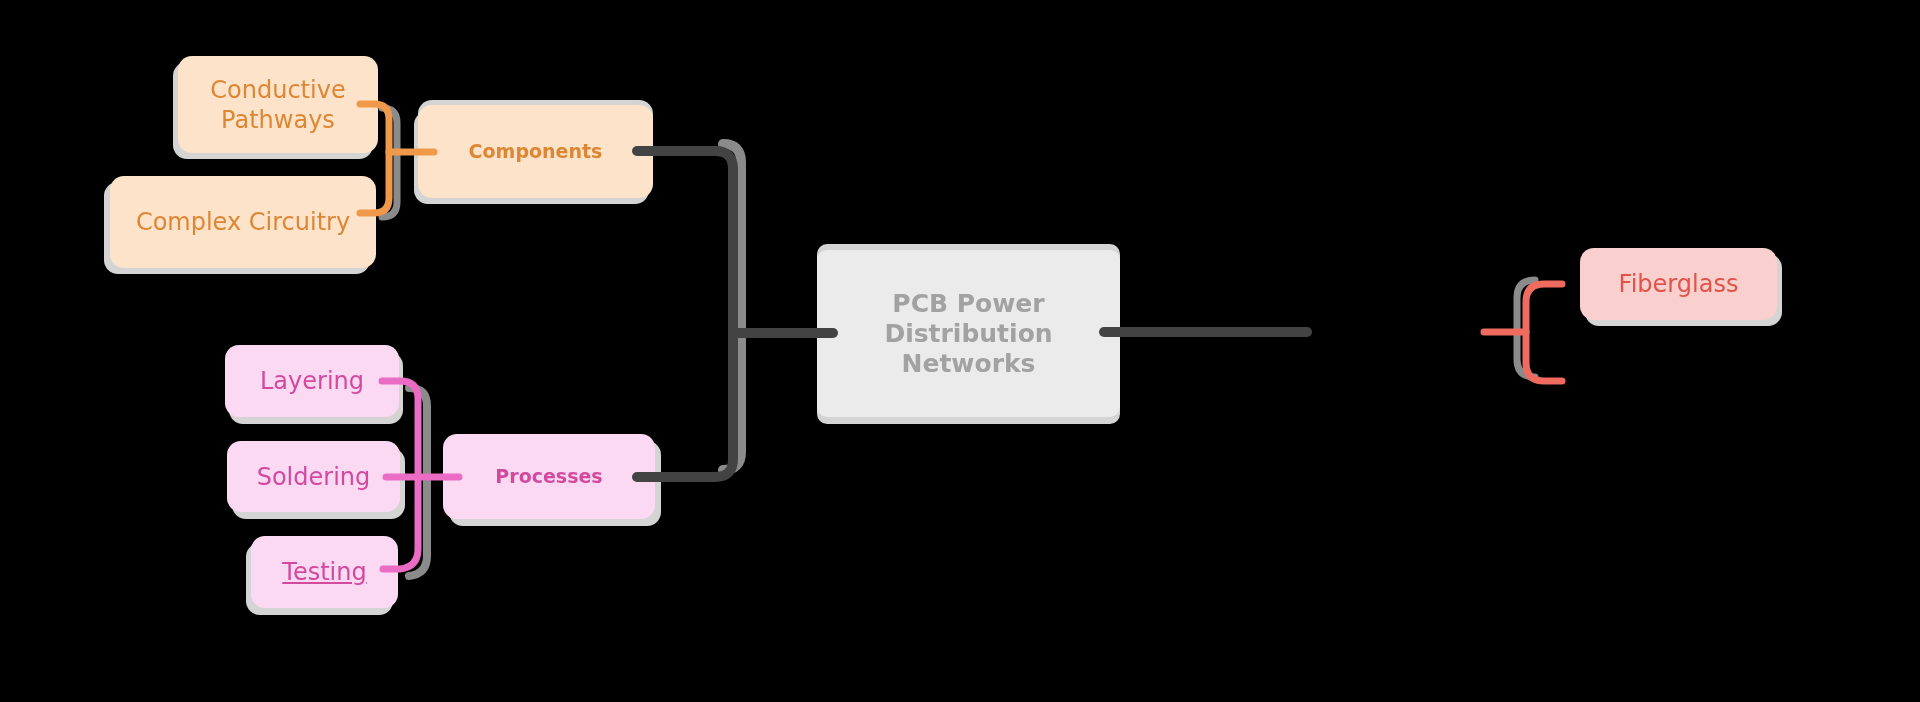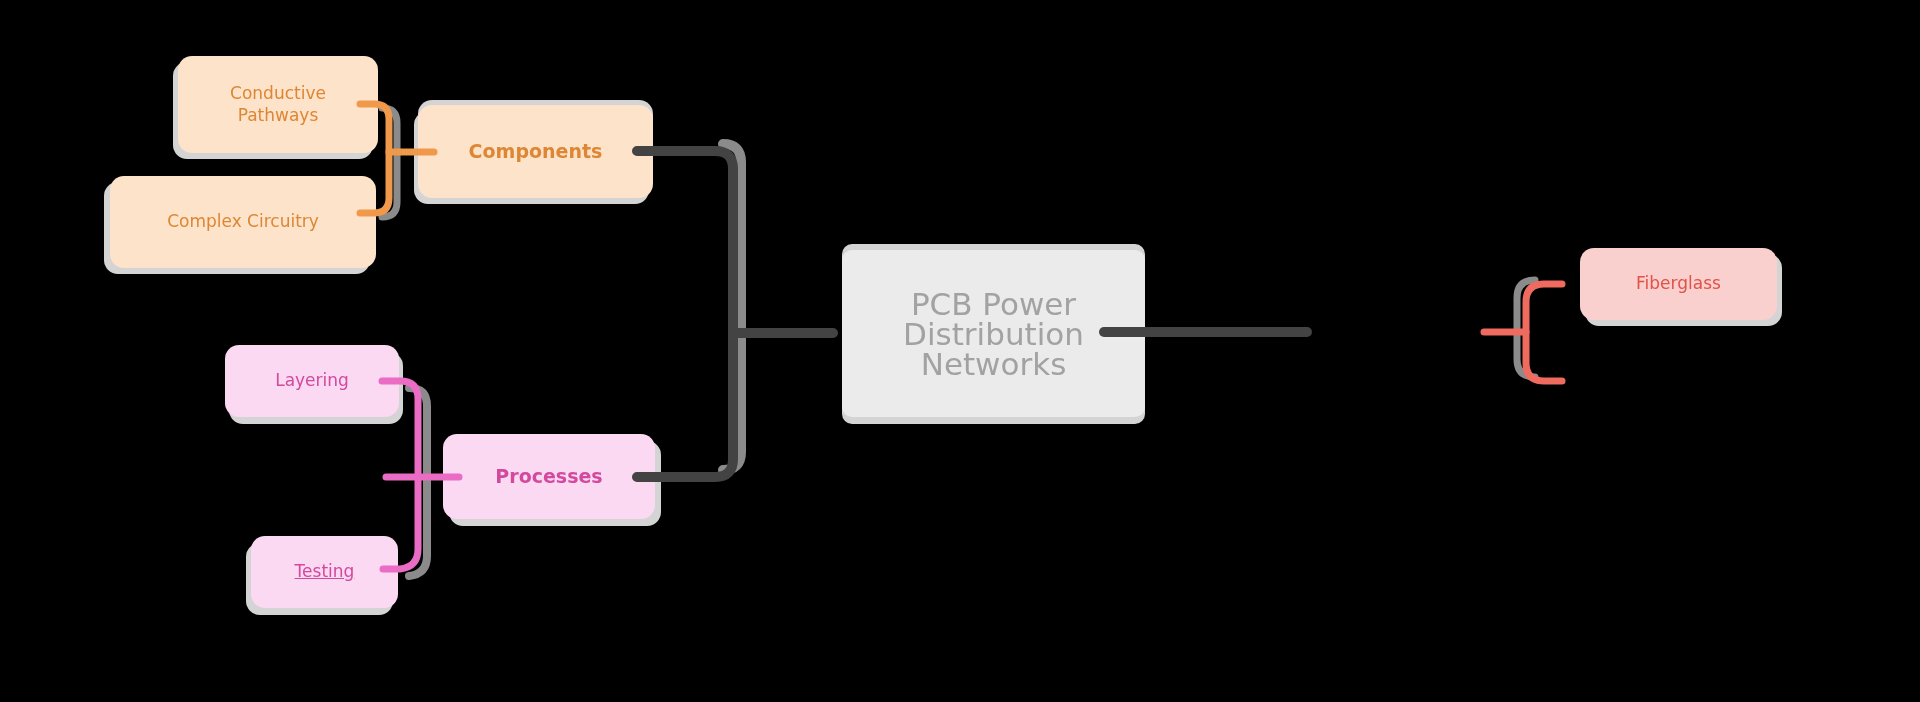--- a/index.html
+++ b/index.html
@@ -17,23 +17,23 @@
     border-radius:14px;
     box-sizing:border-box;
     line-height:1.25;
   }
   .node .lbl{display:block;}
   
   .peach{background:#fce3c9;color:#dd8634;}
   .pinkb{background:#fbd9f2;color:#d2499e;}
   .redb{background:#f9d0cd;color:#e0524a;}
   .rootb{background:#ebebeb;color:#a2a2a2;border-radius:10px;}
-  .child{font-size:17px;font-weight:normal;}
+  .child{font-size:24px;font-weight:normal;}
   .parent{font-size:19px;font-weight:bold;}
-  .roottxt{font-size:31px;font-weight:normal;line-height:30px;margin-left:25px;}
+  .roottxt{font-size:25px;font-weight:bold;line-height:30px;}
   
   #n-conductive{left:178px;top:56px;width:200px;height:97px;padding:0 20px;box-shadow:-5px 6px 0 0 #d4d4d4;}
   #n-complex{left:110px;top:176px;width:266px;height:92px;box-shadow:-6px 6px 0 0 #d4d4d4;}
   #n-components{left:418px;top:105px;width:235px;height:93px;box-shadow:0 -5px 0 0 #d4d4d4,-4px 6px 0 0 #d4d4d4;}
   #n-layering{left:225px;top:345px;width:174px;height:72px;box-shadow:4px 7px 0 0 #d4d4d4;}
   #n-soldering{left:227px;top:441px;width:173px;height:71px;box-shadow:5px 7px 0 0 #d4d4d4;}
   #n-testing{left:251px;top:536px;width:147px;height:72px;box-shadow:-5px 7px 0 0 #d4d4d4;text-decoration:underline;}
   #n-processes{left:443px;top:434px;width:212px;height:85px;box-shadow:6px 7px 0 0 #d4d4d4;}
   #n-root{left:817px;top:250px;width:303px;height:167px;padding:0 40px;box-shadow:0 -6px 0 0 #d4d4d4,0 7px 0 0 #d4d4d4;}
   #n-materials{left:1290px;top:290px;width:210px;height:84px;box-shadow:-6px 5px 0 0 #d4d4d4;}
@@ -51,20 +51,23 @@
   </div>
   <div class="node peach child" id="n-complex">
     <span class="lbl">Complex Circuitry</span>
   </div>
   <div class="node peach parent" id="n-components">
     <span class="lbl">Components</span>
   </div>
 
   <div class="node pinkb child" id="n-layering">
     <span class="lbl">Layering</span>
+  </div>
+  <div class="node pinkb child" id="n-soldering">
+    <span class="lbl">Soldering</span>
   </div>
   <div class="node pinkb child" id="n-testing">
     <span class="lbl">Testing</span>
   </div>
   <div class="node pinkb parent" id="n-processes">
     <span class="lbl">Processes</span>
   </div>
 
   <div class="node rootb roottxt" id="n-root">
     <span class="lbl">PCB Power Distribution Networks</span>

